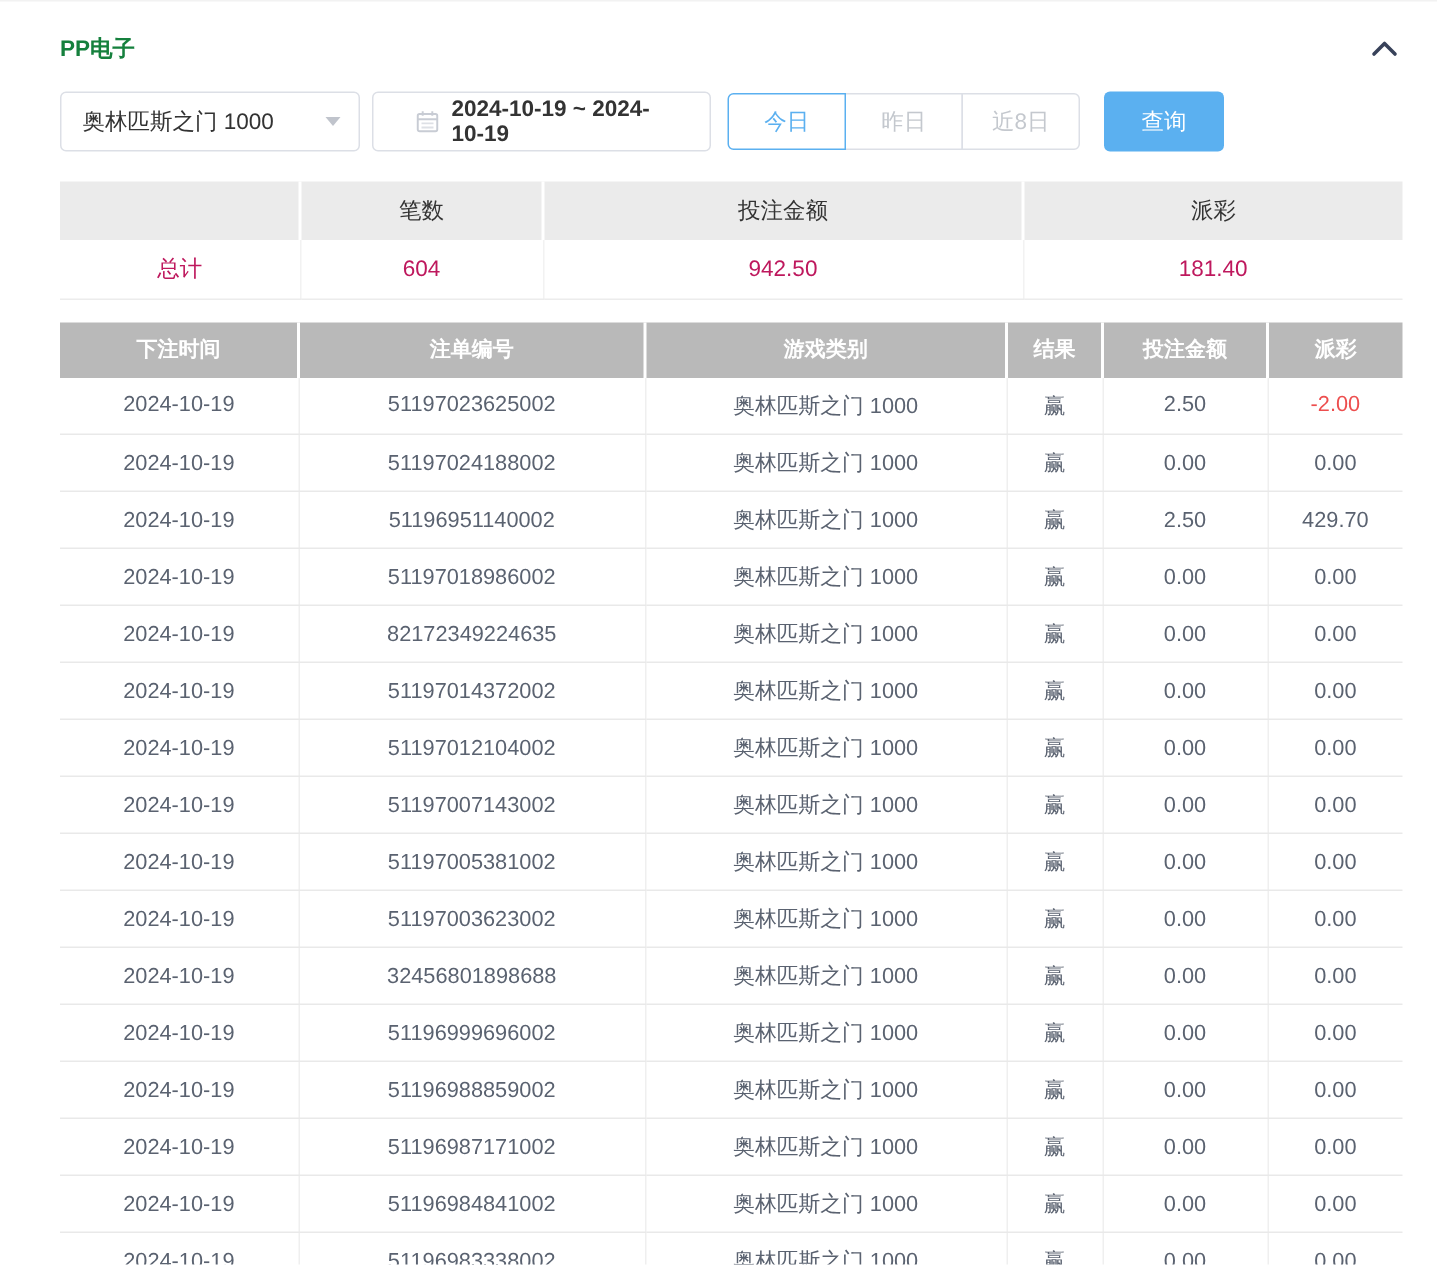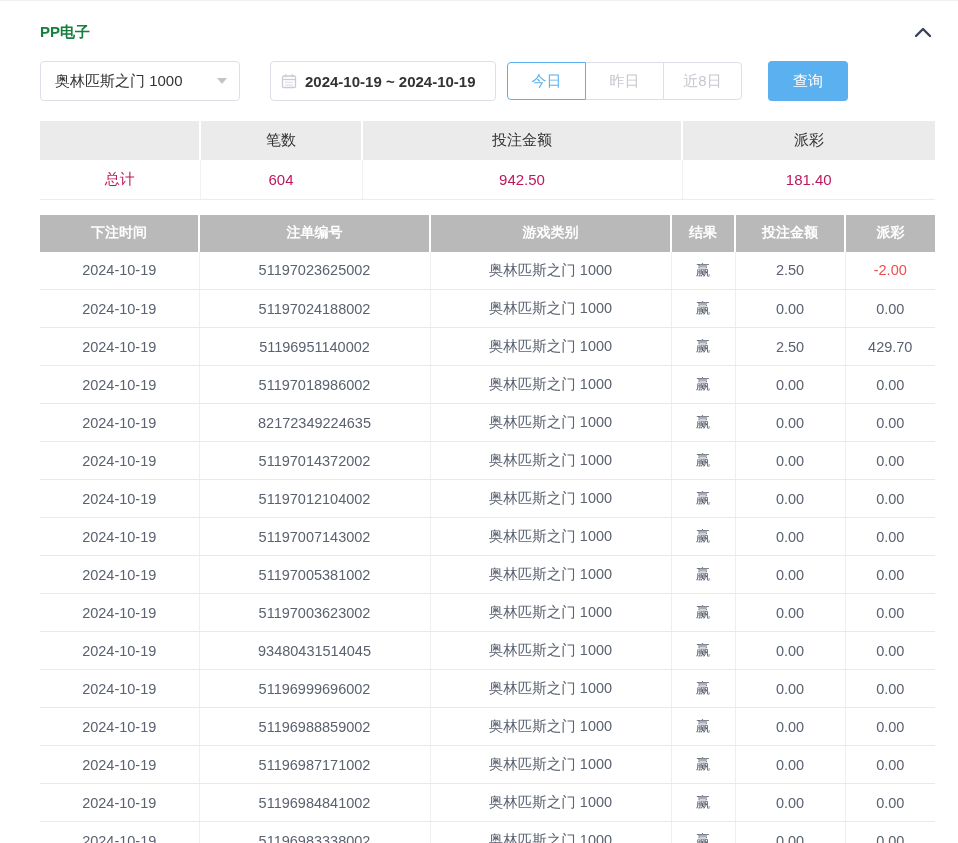--- a/index.html
+++ b/index.html
@@ -41,25 +41,25 @@
     font-size: 15px; color: #333;
     cursor: pointer;
   }
   .caret-down {
     width: 0; height: 0;
     border-left: 5px solid transparent;
     border-right: 5px solid transparent;
     border-top: 6px solid #c0c4cc;
   }
   .date-box {
-    margin-left: 30px;
+    margin-left: 8px;
     width: 226px; height: 40px;
     border: 1px solid #dcdfe6; border-radius: 4px;
     display: flex; align-items: center;
-    padding: 0 10px;
+    padding: 0 28px;
     font-size: 15px; font-weight: 600; color: #333;
     cursor: pointer;
   }
   .date-box .cal { margin-right: 8px; flex: 0 0 auto; display: flex; }
   .btn-group { margin-left: 11px; display: flex; }
   .btn-group button {
     height: 38px; width: 79px;
     background: #fff;
     border: 1px solid #dcdfe6;
     font-size: 15px;
@@ -70,21 +70,21 @@
     font-family: inherit;
   }
   .btn-group button:first-child { border-radius: 4px 0 0 4px; margin-left: 0; }
   .btn-group button:last-child { border-radius: 0 4px 4px 0; }
   .btn-group button.active {
     color: #5bb0f0;
     border-color: #5bb0f0;
     z-index: 2;
   }
   .query-btn {
-    margin-left: 26px;
+    margin-left: 16px;
     width: 80px; height: 40px;
     background: #5bb0f0;
     color: #fff;
     border: none; border-radius: 4px;
     font-size: 15px;
     cursor: pointer;
     font-family: inherit;
   }
 
   
@@ -310,21 +310,21 @@
     <td>2024-10-19</td>
     <td>51197003623002</td>
     <td>奥林匹斯之门 1000</td>
     <td>赢</td>
     <td>0.00</td>
     <td>0.00</td>
   </tr>
 
   <tr>
     <td>2024-10-19</td>
-    <td>93480431514045</td>
+    <td>32456801898688</td>
     <td>奥林匹斯之门 1000</td>
     <td>赢</td>
     <td>0.00</td>
     <td>0.00</td>
   </tr>
 
   <tr>
     <td>2024-10-19</td>
     <td>51196999696002</td>
     <td>奥林匹斯之门 1000</td>

